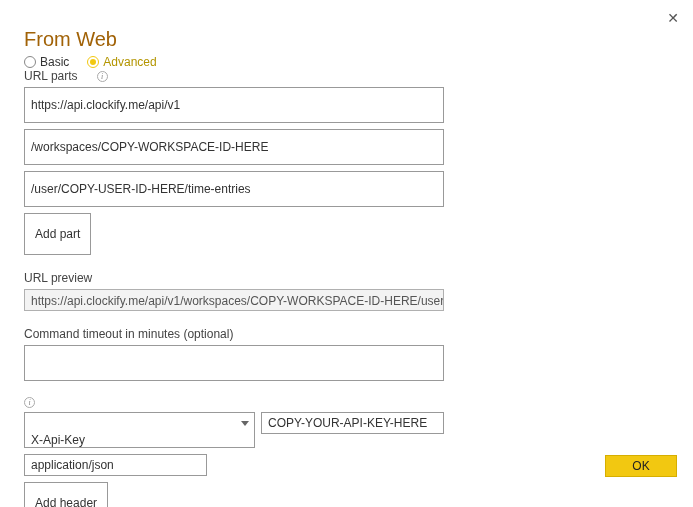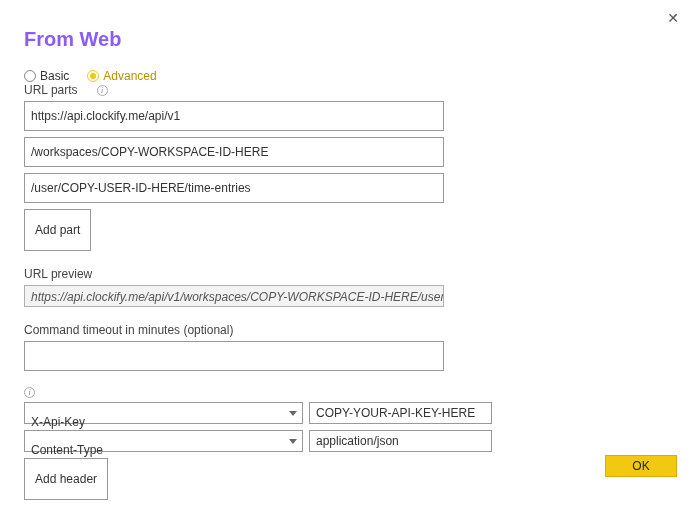--- a/index.html
+++ b/index.html
@@ -18,23 +18,23 @@
       position: absolute;
       top: 10px;
       right: 14px;
       font-size: 14px;
       color: #555;
       cursor: pointer;
       font-weight: 300;
     }
     .title {
       font-size: 20px;
-      font-weight: 700;
-      color: #8b5cf6;
-      margin-bottom: 18px;
+      font-weight: 400;
+      color: #a16207;
+      margin-bottom: 4px;
     }
     .mode-row {
       display: flex;
       align-items: center;
       gap: 18px;
       margin-bottom: 0;
       font-size: 12px;
     }
     .radio {
       display: inline-flex;
@@ -76,21 +76,21 @@
       display: inline-flex;
       align-items: center;
       justify-content: center;
       font-size: 8px;
       font-style: italic;
       font-family: Georgia, serif;
       color: #888;
     }
     .textinput {
       width: 420px;
-      height: 30px;
+      height: 36px;
       border: 1px solid #999;
       padding: 1px 6px;
       font-size: 12px;
       font-family: inherit;
       color: #333;
       margin-bottom: 6px;
       display: block;
     }
     .textinput::placeholder { color: #888; }
     .btnlike {
@@ -101,40 +101,39 @@
       background: #fff;
       cursor: pointer;
       color: #333;
     }
     .preview {
       width: 420px;
       height: 22px;
       border: 1px solid #b0b0b0;
       padding: 1px 6px;
       font-size: 12px;
-      font-style: italic;
       color: #555;
       background: #F3F3F3;
       white-space: nowrap;
       overflow: hidden;
       line-height: 20px;
     }
     .section-gap { margin-top: 16px; }
     .hdr-row {
       display: flex;
       gap: 6px;
       margin-bottom: 6px;
     }
     .select-wrap {
       position: relative;
-      width: 279px;
-      height: 22px;
-      border: 1px solid #999;
-      background: #fff;
-      padding: 9px 6px;
+      width: 231px;
+      height: 22px;
+      border: 1px solid #999;
+      background: #fff;
+      padding: 17px 6px;
       font-size: 12px;
       color: #333;
       cursor: pointer;
       line-height: 20px;
     }
     .select-caret {
       position: absolute;
       right: 0; top: 0;
       width: 18px; height: 20px;
       display: flex;
@@ -234,24 +233,20 @@
 
 <div class="hdr-row">
   <div class="select-wrap">
     <span>X-Api-Key</span>
     <span class="select-caret"></span>
   </div>
   <input class="val-input" value="COPY-YOUR-API-KEY-HERE" style="">
 </div>
 
 <div class="hdr-row">
-  <div class="select-wrap">
-    <span>Content-Type</span>
-    <span class="select-caret"></span>
-  </div>
   <input class="val-input" value="application/json" style="">
 </div>
 
 <button class="btnlike">Add header</button>
 
 <div class="footer">
   <button class="ok-btn">OK</button>
 </div>
 
 

